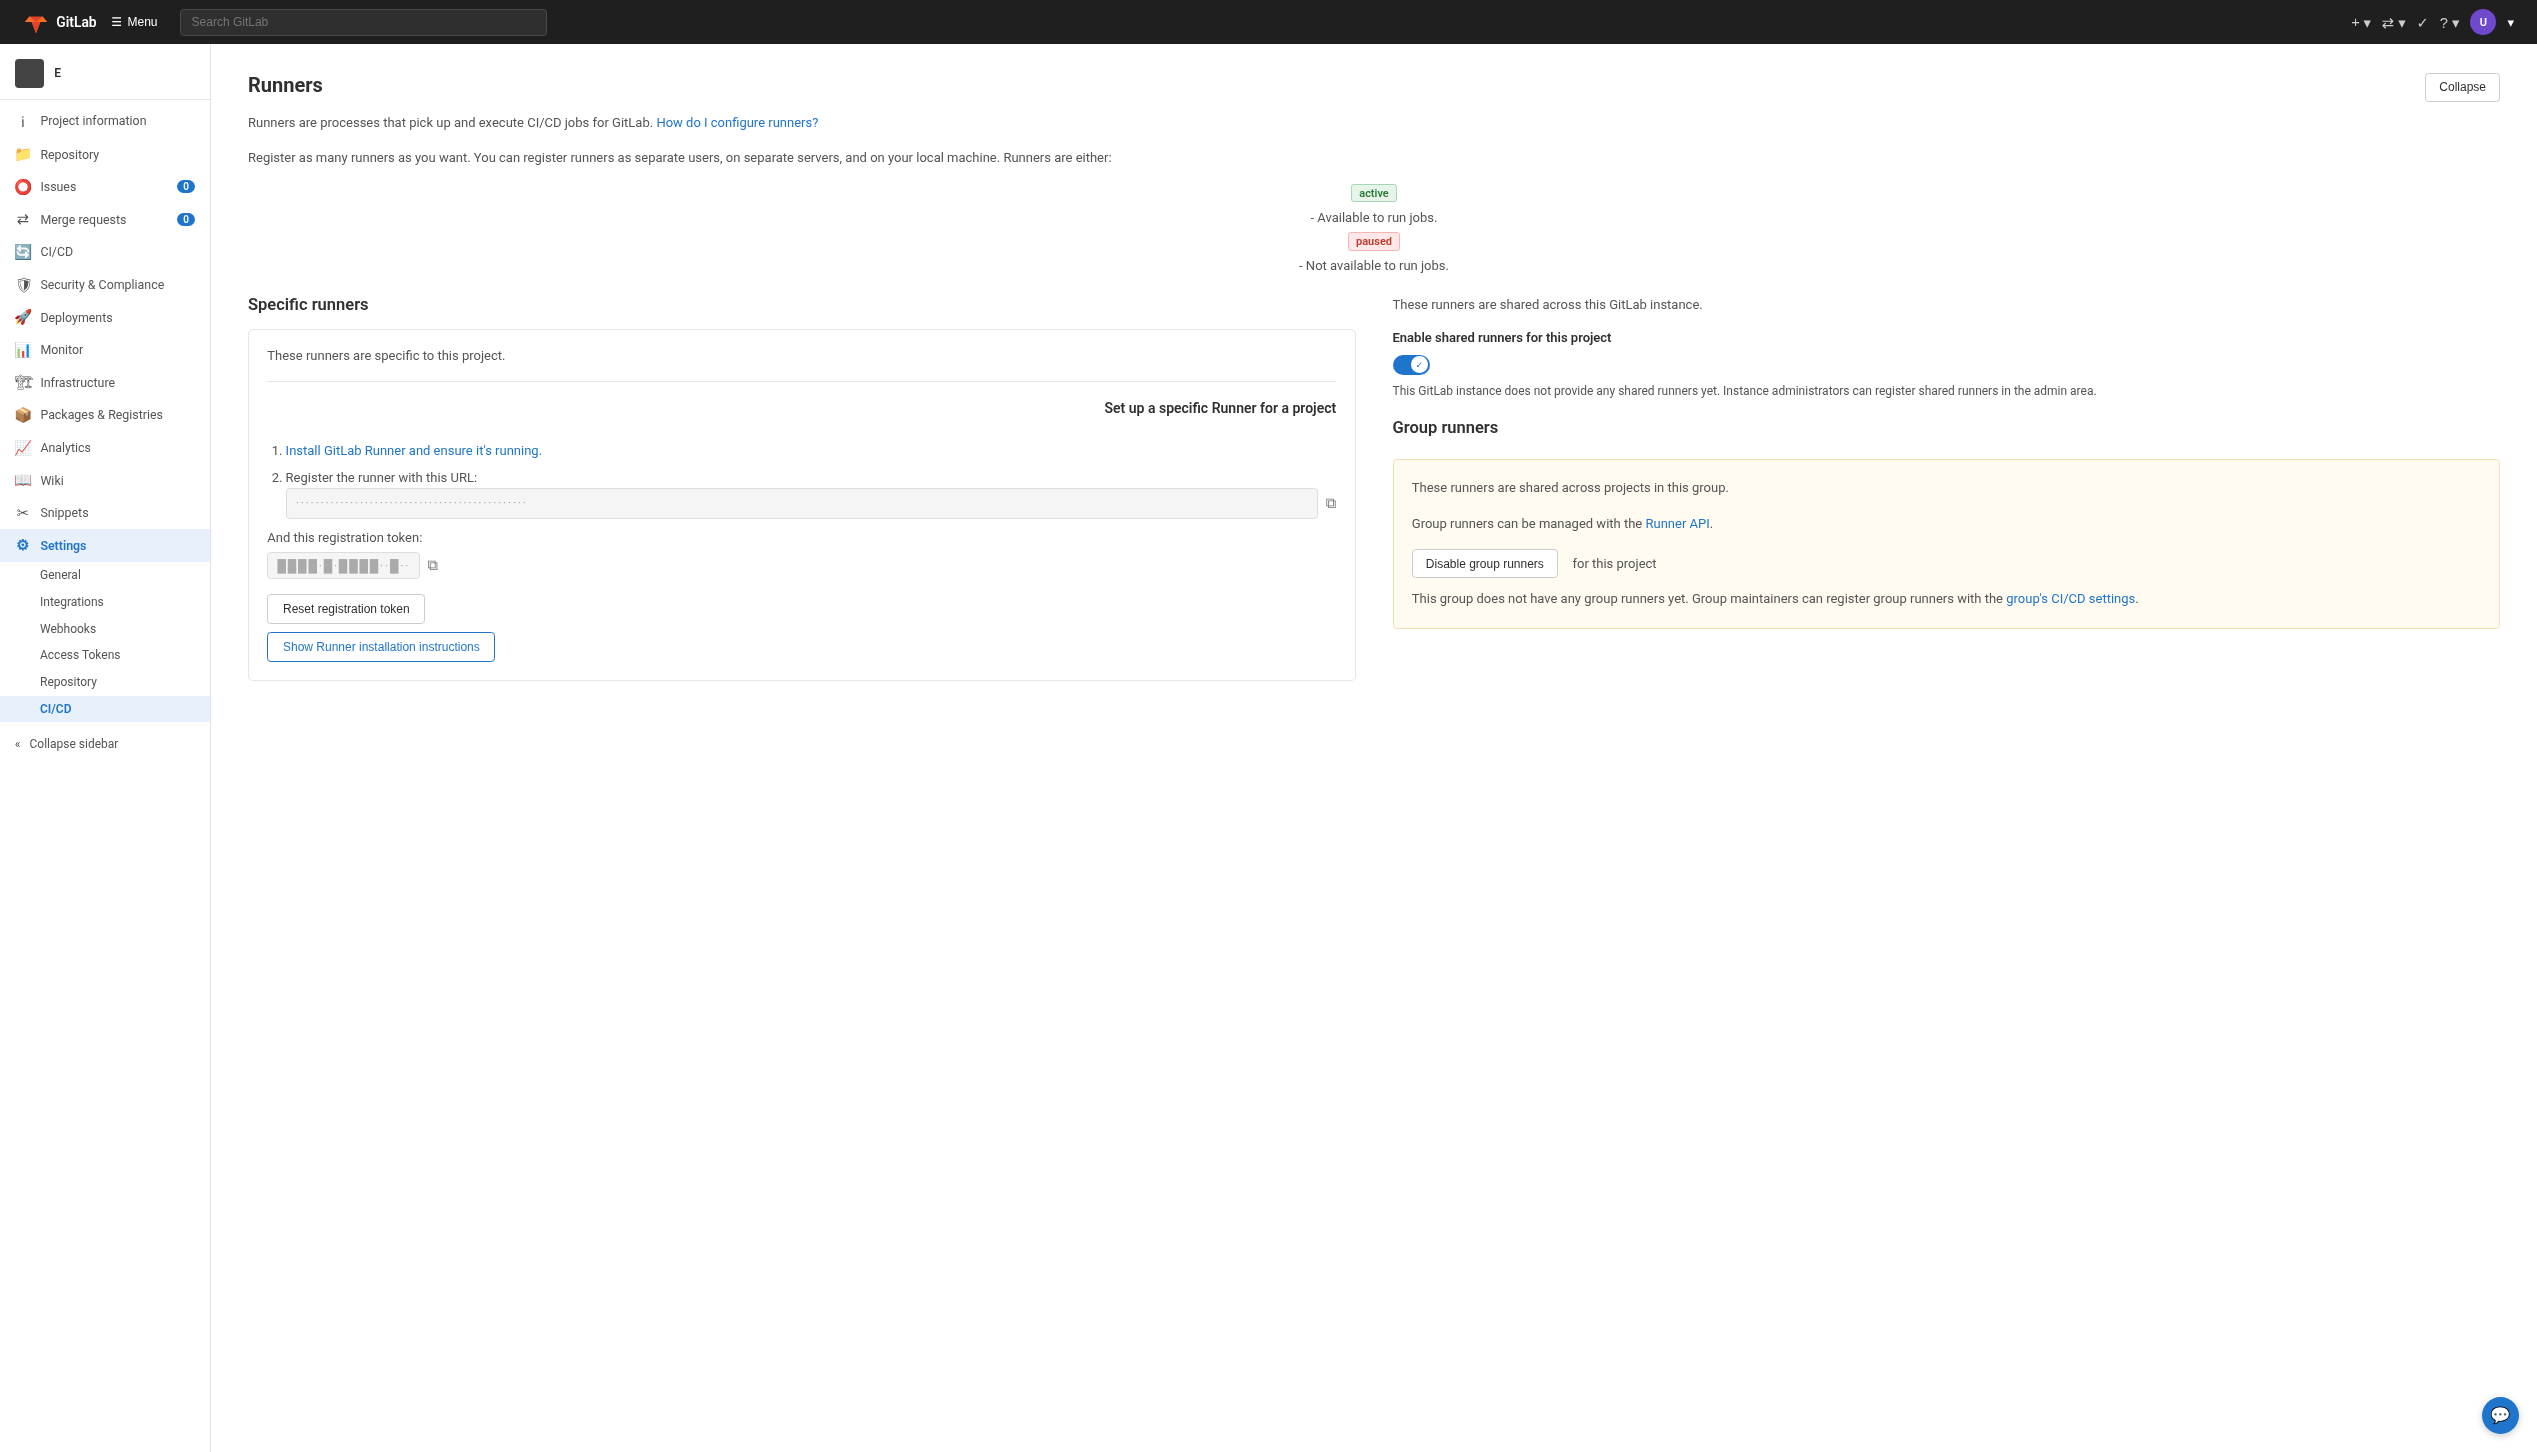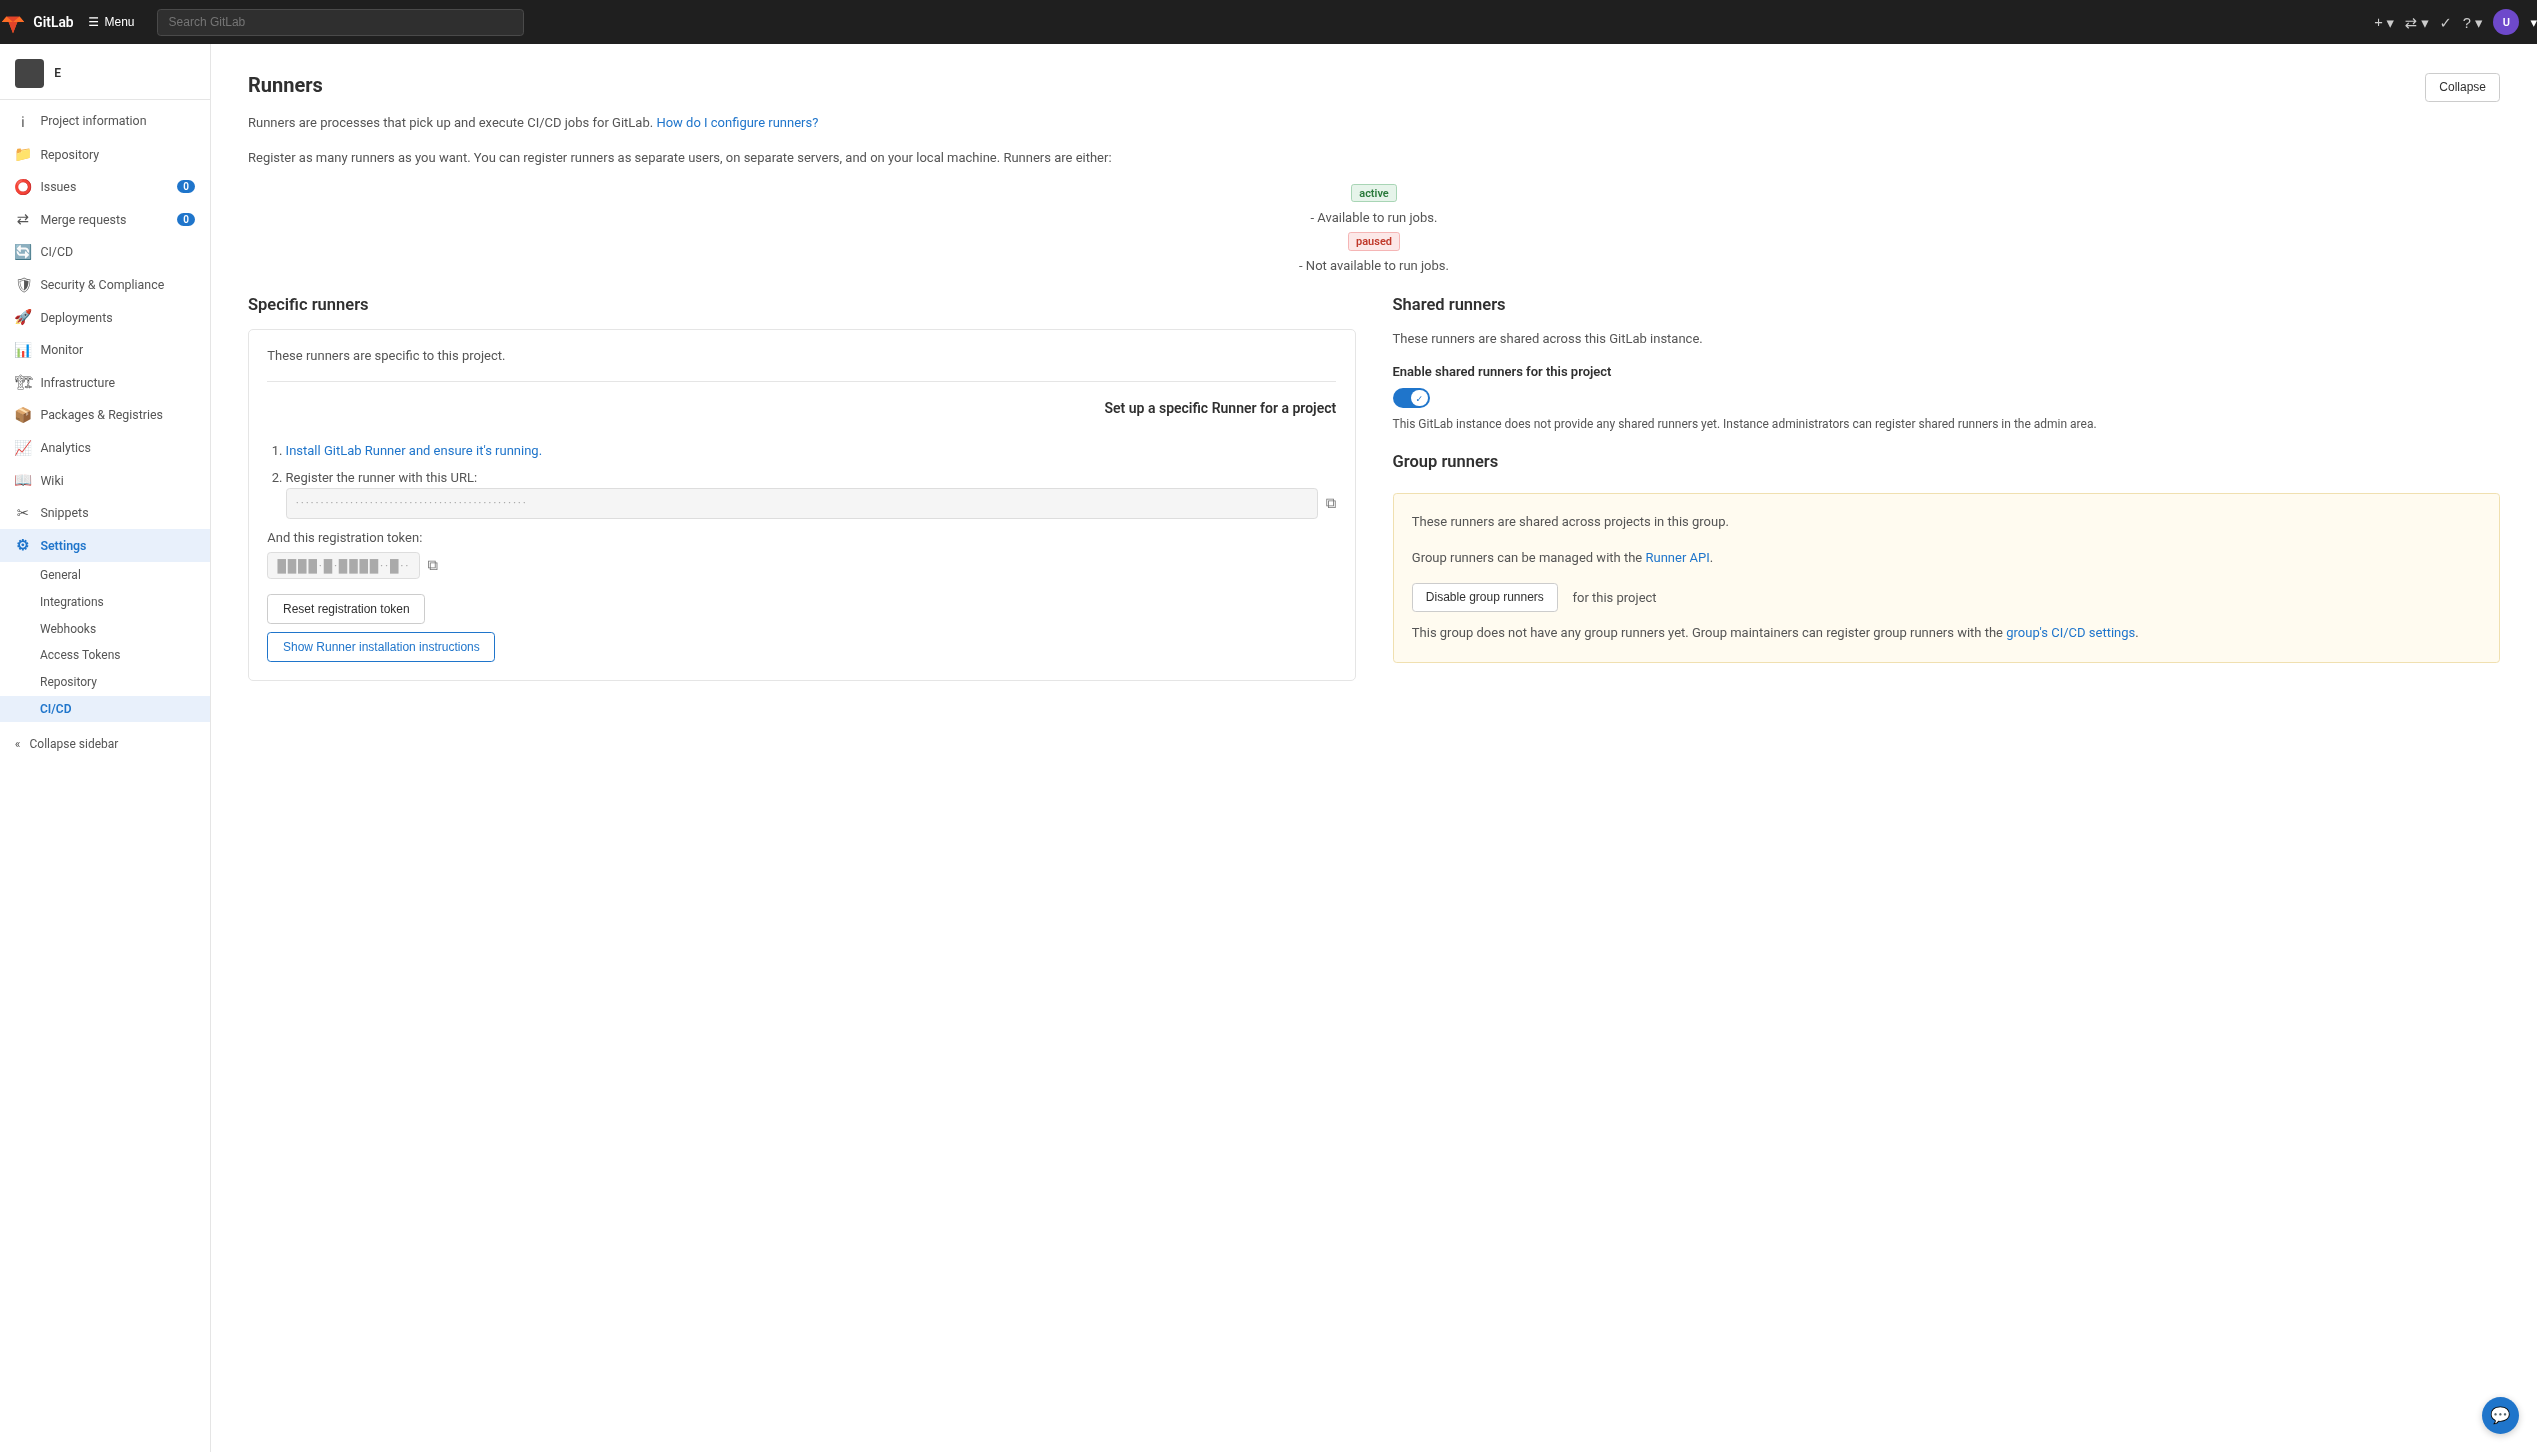--- a/index.html
+++ b/index.html
@@ -4,21 +4,21 @@
   <style>
     * { box-sizing: border-box; margin: 0; padding: 0; }
     body { font-family: -apple-system, BlinkMacSystemFont, 'Segoe UI', Roboto, sans-serif; font-size: 13px; color: #303030; background: #fff; display: flex; flex-direction: column; height: 100vh; overflow: hidden; }
 
     
     .topnav {
       background: #1f1f1f;
       height: 44px;
       display: flex;
       align-items: center;
-      padding: 0 0;
+      padding: 0 23px;
       gap: 14.7px;
       flex-shrink: 0;
       z-index: 100;
     }
     .topnav-logo {
       display: flex;
       align-items: center;
       gap: 7.3px;
       color: #fff;
       font-size: 13.8px;
@@ -645,21 +645,20 @@
           </div>
           <div>
             <button class="action-btn">Reset registration token</button>
             <br>
             <button class="action-btn-primary">Show Runner installation instructions</button>
           </div>
         </div>
       </div>
 
       <div>
-        <h2 class="section-title">Shared runners</h2>
         <div class="shared-runners-info">
           <p class="shared-desc">These runners are shared across this GitLab instance.</p>
 
           <div class="enable-toggle-section">
             <div class="enable-toggle-label">Enable shared runners for this project</div>
             <div class="toggle-row">
               <div class="toggle">
                 <div class="toggle-knob">✓</div>
               </div>
             </div>

